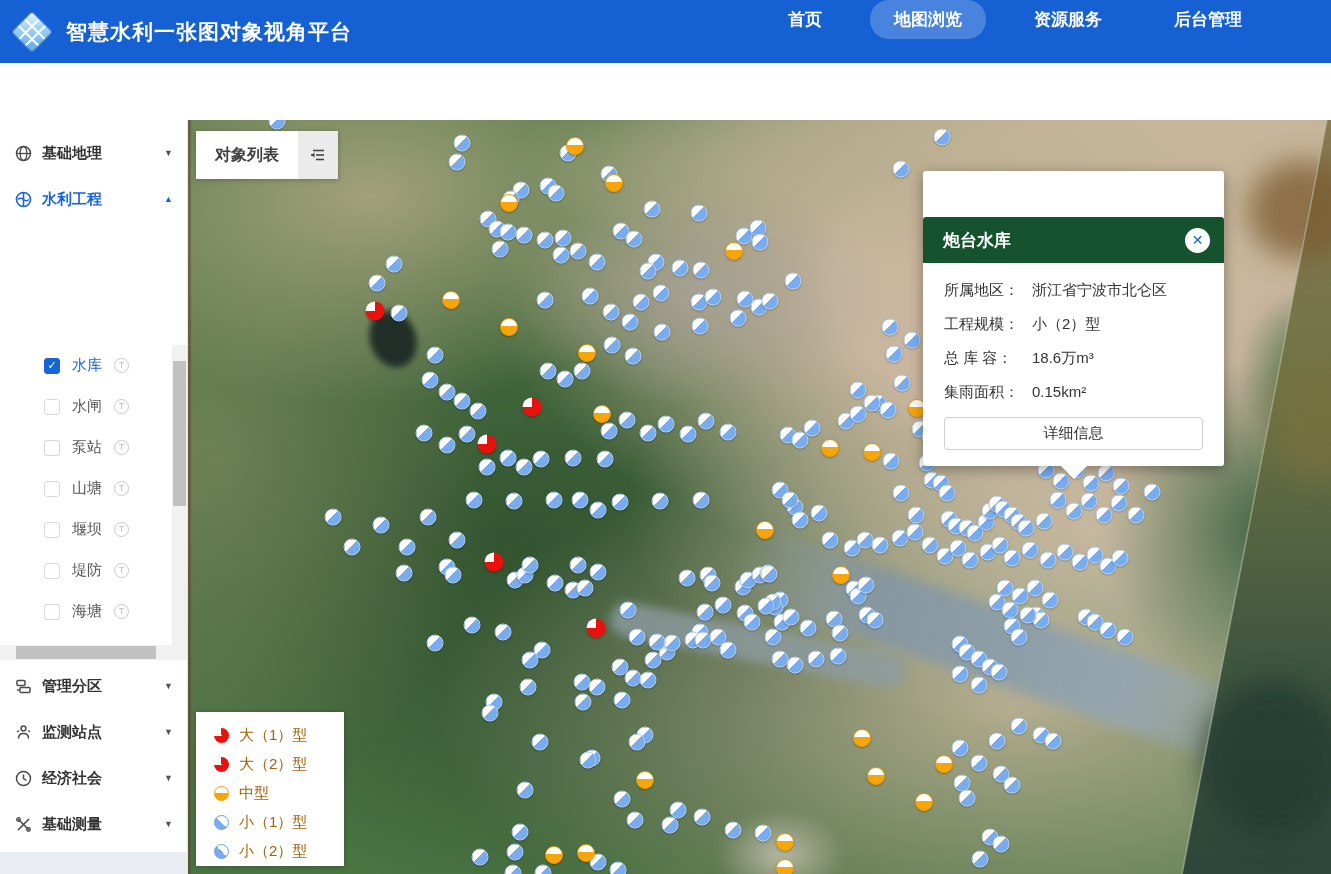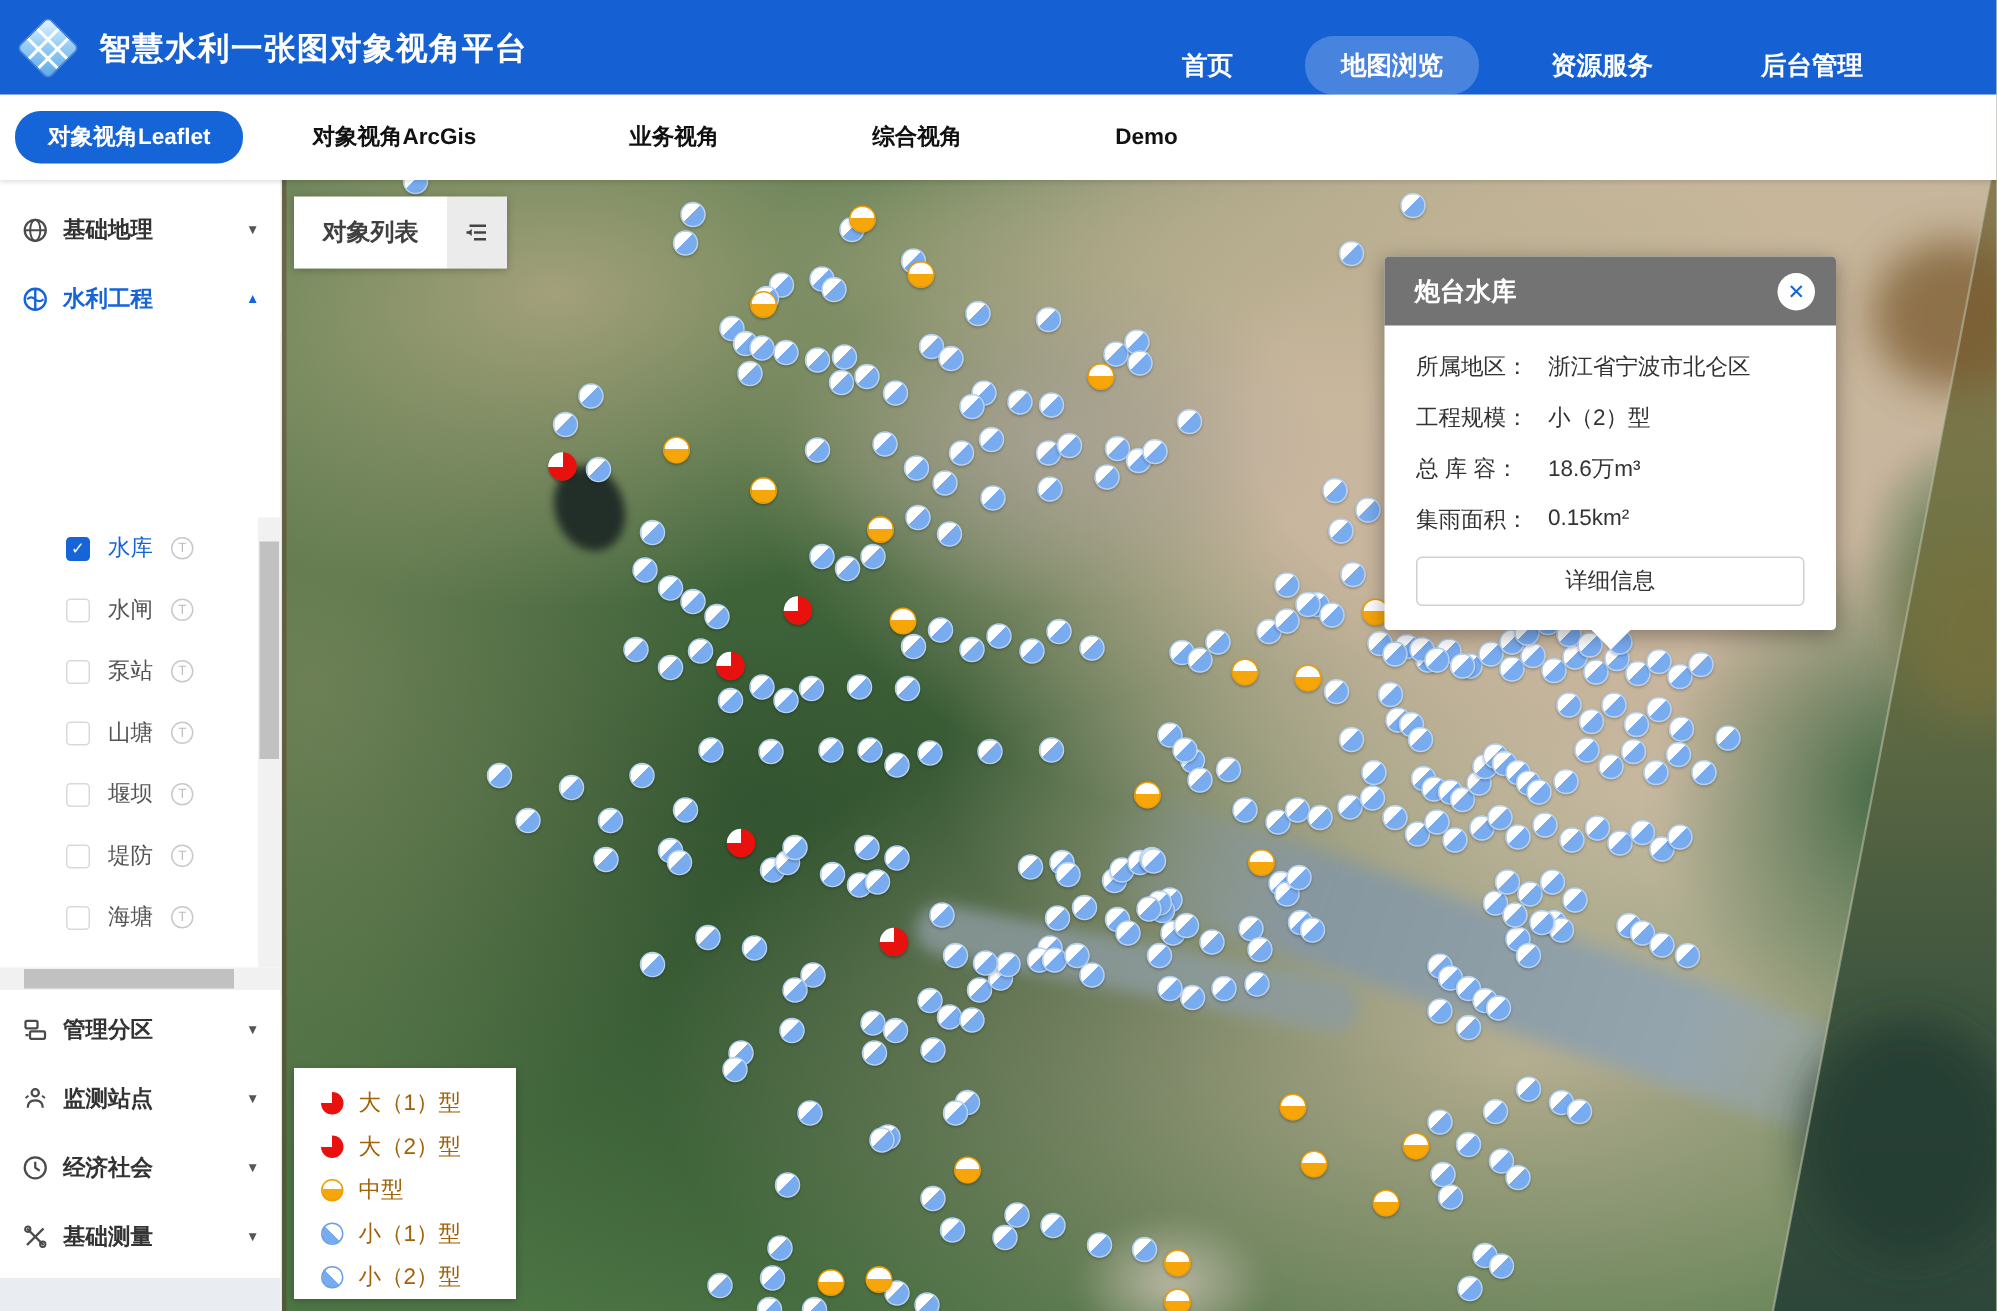--- a/index.html
+++ b/index.html
@@ -11,21 +11,21 @@
   .logo { width:40px; height:40px; margin-left:12px; position:relative; flex:0 0 auto; }
   .logo .tile-grid { position:absolute; left:6px; top:6px; width:28px; height:28px; transform:rotate(45deg);
       background:
         linear-gradient(#fff 0 0) 0 9px/28px 2px no-repeat,
         linear-gradient(#fff 0 0) 0 18px/28px 2px no-repeat,
         linear-gradient(#fff 0 0) 9px 0/2px 28px no-repeat,
         linear-gradient(#fff 0 0) 18px 0/2px 28px no-repeat,
         linear-gradient(135deg,#e8f6ff 0%,#9fd2f5 40%,#5aa8e8 100%);
       border-radius:3px; box-shadow:0 0 0 1px rgba(255,255,255,.25); }
   .app-title { color:#fff; font-size:21px; font-weight:bold; margin-left:14px; letter-spacing:1px; }
-  .header-nav { position:absolute; left:752px; top:0; height:63px; display:flex; align-items:flex-end; gap:0; }
+  .header-nav { position:absolute; left:752px; top:0; height:63px; display:flex; align-items:flex-start; gap:0; }
   .nav-item { color:#fff; font-size:17px; font-weight:bold; padding:8px 24px; margin:0 12px; cursor:pointer; border-radius:19px; white-space:nowrap; }
   .nav-item.active { background:rgba(255,255,255,.22); }
 
   
   .tabbar { position:absolute; left:0; top:63px; width:1331px; height:57px; background:#fff; display:flex; align-items:center; box-shadow:0 1px 3px rgba(0,0,0,.12); z-index:25; }
   .tab { font-size:15px; font-weight:bold; color:#111; padding:8px 20px; margin-right:62px; cursor:pointer; white-space:nowrap; }
   .tab.active { background:#1665d8; color:#fff; border-radius:17px; margin-left:10px; margin-right:26px; padding:8px 22px; }
 
   
   .sidebar { position:absolute; left:0; top:120px; width:188px; height:754px; background:#fff; border-right:1px solid #e3e6ea; z-index:20; }
@@ -97,21 +97,21 @@
   .legend { position:absolute; left:8px; top:592px; width:148px; height:154px; background:#fff; z-index:12; box-shadow:0 1px 5px rgba(0,0,0,.25); padding:9px 0 0 18px; }
   .legend-row { display:flex; align-items:center; height:29px; }
   .legend-ic { width:15px; height:15px; border-radius:50%; margin-right:10px; flex:0 0 auto; }
   .li-large  { background:conic-gradient(from 270deg,#fff 0 25%,#e8110d 0); }
   .li-medium { background:linear-gradient(#fff 46%,#f7a60a 46%); border:1px solid #ef9d00; }
   .li-small  { background:linear-gradient(45deg,#79abef 50%,#fff 50%); border:1px solid #6b9fe8; }
   .legend-label { font-size:15px; color:#a16207; }
 
   
   .popup { position:absolute; left:735px; top:51px; width:301px; z-index:15; box-shadow:0 3px 14px rgba(0,0,0,.35); background:#fff; border-radius:3px; }
-  .popup-header { height:46px; background:#737373; display:flex; align-items:center; padding:0 14px 0 20px; border-radius:3px 3px 0 0; }
+  .popup-header { height:46px; background:#14532d; display:flex; align-items:center; padding:0 14px 0 20px; border-radius:3px 3px 0 0;margin-top:46px; }
   .popup-title { color:#fff; font-size:17px; font-weight:bold; flex:1; }
   .popup-close { width:25px; height:25px; border-radius:50%; background:#fff; color:#1565d2; font-size:14px; font-weight:bold; display:flex; align-items:center; justify-content:center; cursor:pointer; }
   .popup-body { padding:18px 21px 16px 21px; }
   .popup-row { display:flex; font-size:15px; color:#333; margin-bottom:15px; }
   .popup-row .pl { width:88px; flex:0 0 auto; }
   .popup-row .pv { }
   .popup-btn { width:100%; height:33px; background:#fff; border:1px solid #cfcfcf; border-radius:4px; font-size:15px; color:#333; cursor:pointer; font-family:inherit; }
   .popup-tail { position:absolute; left:50%; bottom:-13px; transform:translateX(-50%); width:0; height:0; border:13px solid transparent; border-top-color:#fff; border-bottom:none; }
 </style>
 </head>
@@ -125,27 +125,20 @@
       </div>
     <div class="app-title">智慧水利一张图对象视角平台</div>
     <div class="header-nav">
         <div class="nav-item">首页</div>
         <div class="nav-item active">地图浏览</div>
         <div class="nav-item">资源服务</div>
         <div class="nav-item">后台管理</div>
       </div>
   </div>
 
-  <div class="tabbar">
-      <div class="tab active">对象视角Leaflet</div>
-      <div class="tab">对象视角ArcGis</div>
-      <div class="tab">业务视角</div>
-      <div class="tab">综合视角</div>
-      <div class="tab">Demo</div>
-    </div>
 
   <div class="sidebar">
     <div class="top-sections">
         <div class="side-section">
           <span class="s-icon">
             <svg width="17" height="17" viewBox="0 0 17 17">
               <circle cx="8.5" cy="8.5" r="7" fill="none" stroke="#4a4a4a" stroke-width="1.5"></circle>
               <line x1="2" y1="8.5" x2="15" y2="8.5" stroke="#4a4a4a" stroke-width="1.3"></line>
               <ellipse cx="8.5" cy="8.5" rx="3.4" ry="7" fill="none" stroke="#4a4a4a" stroke-width="1.3"></ellipse>
             </svg>

